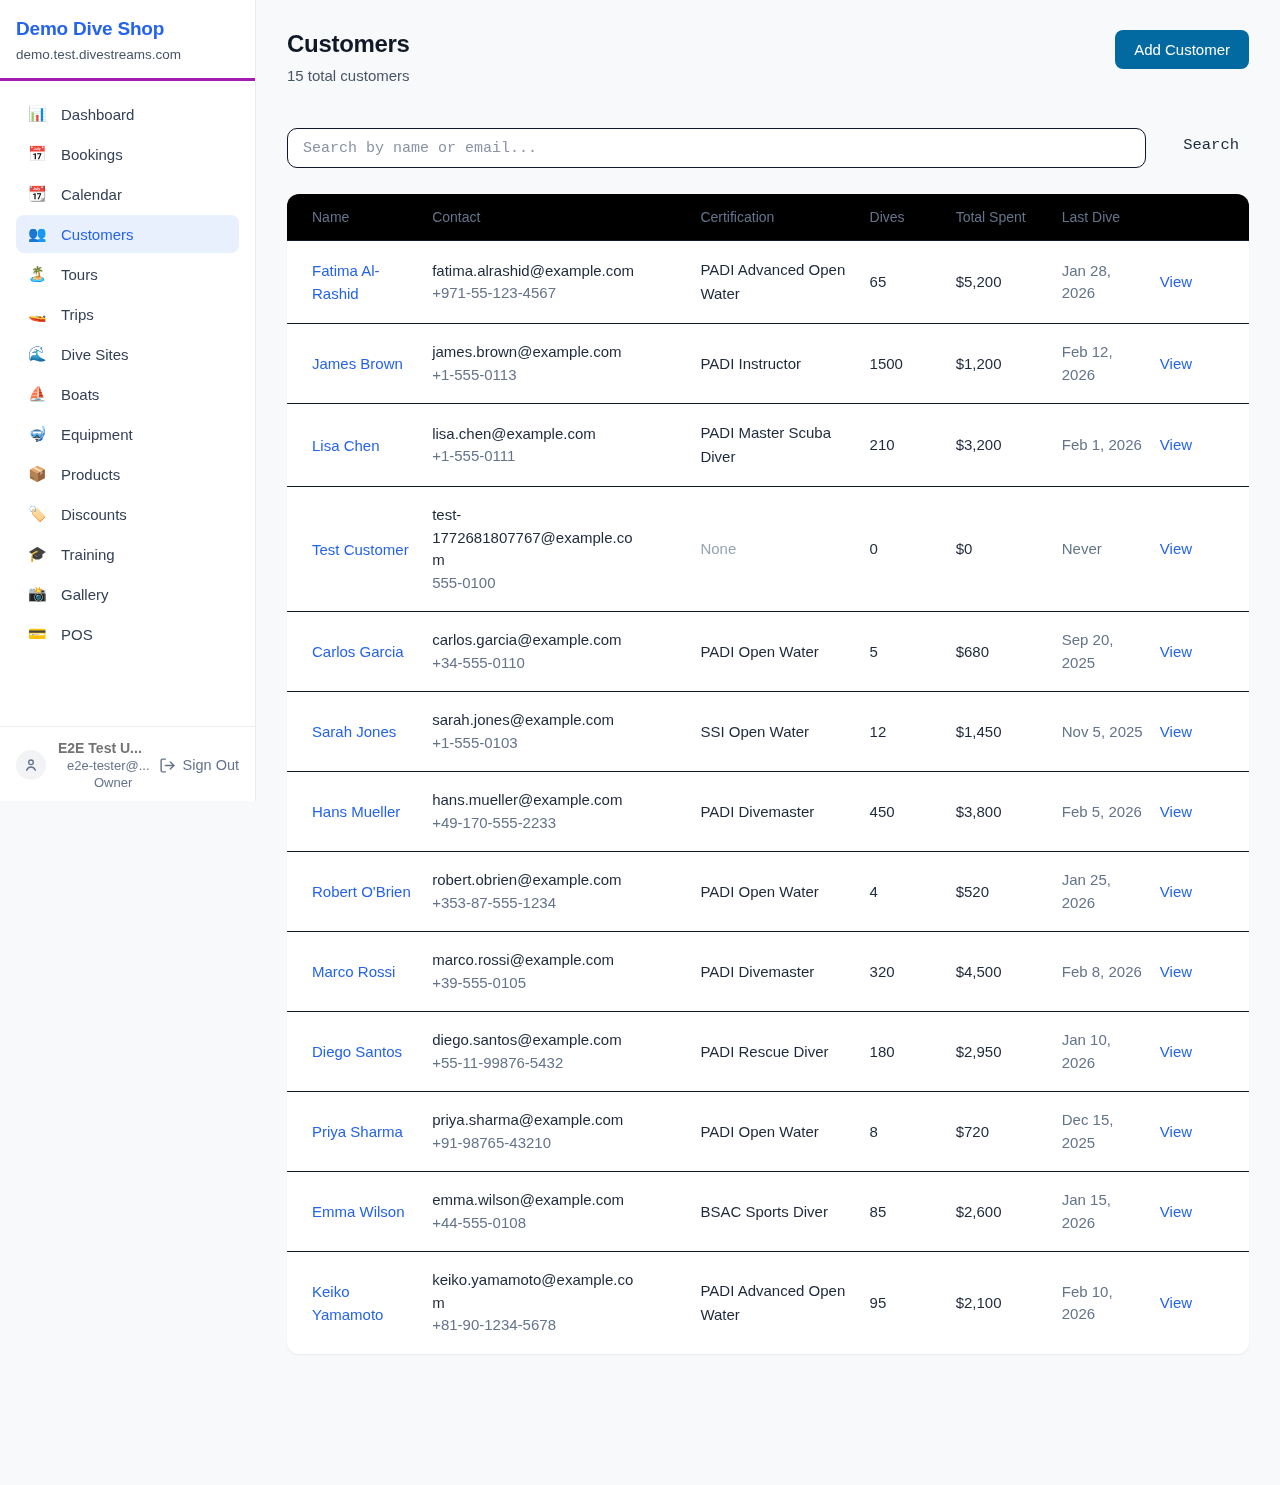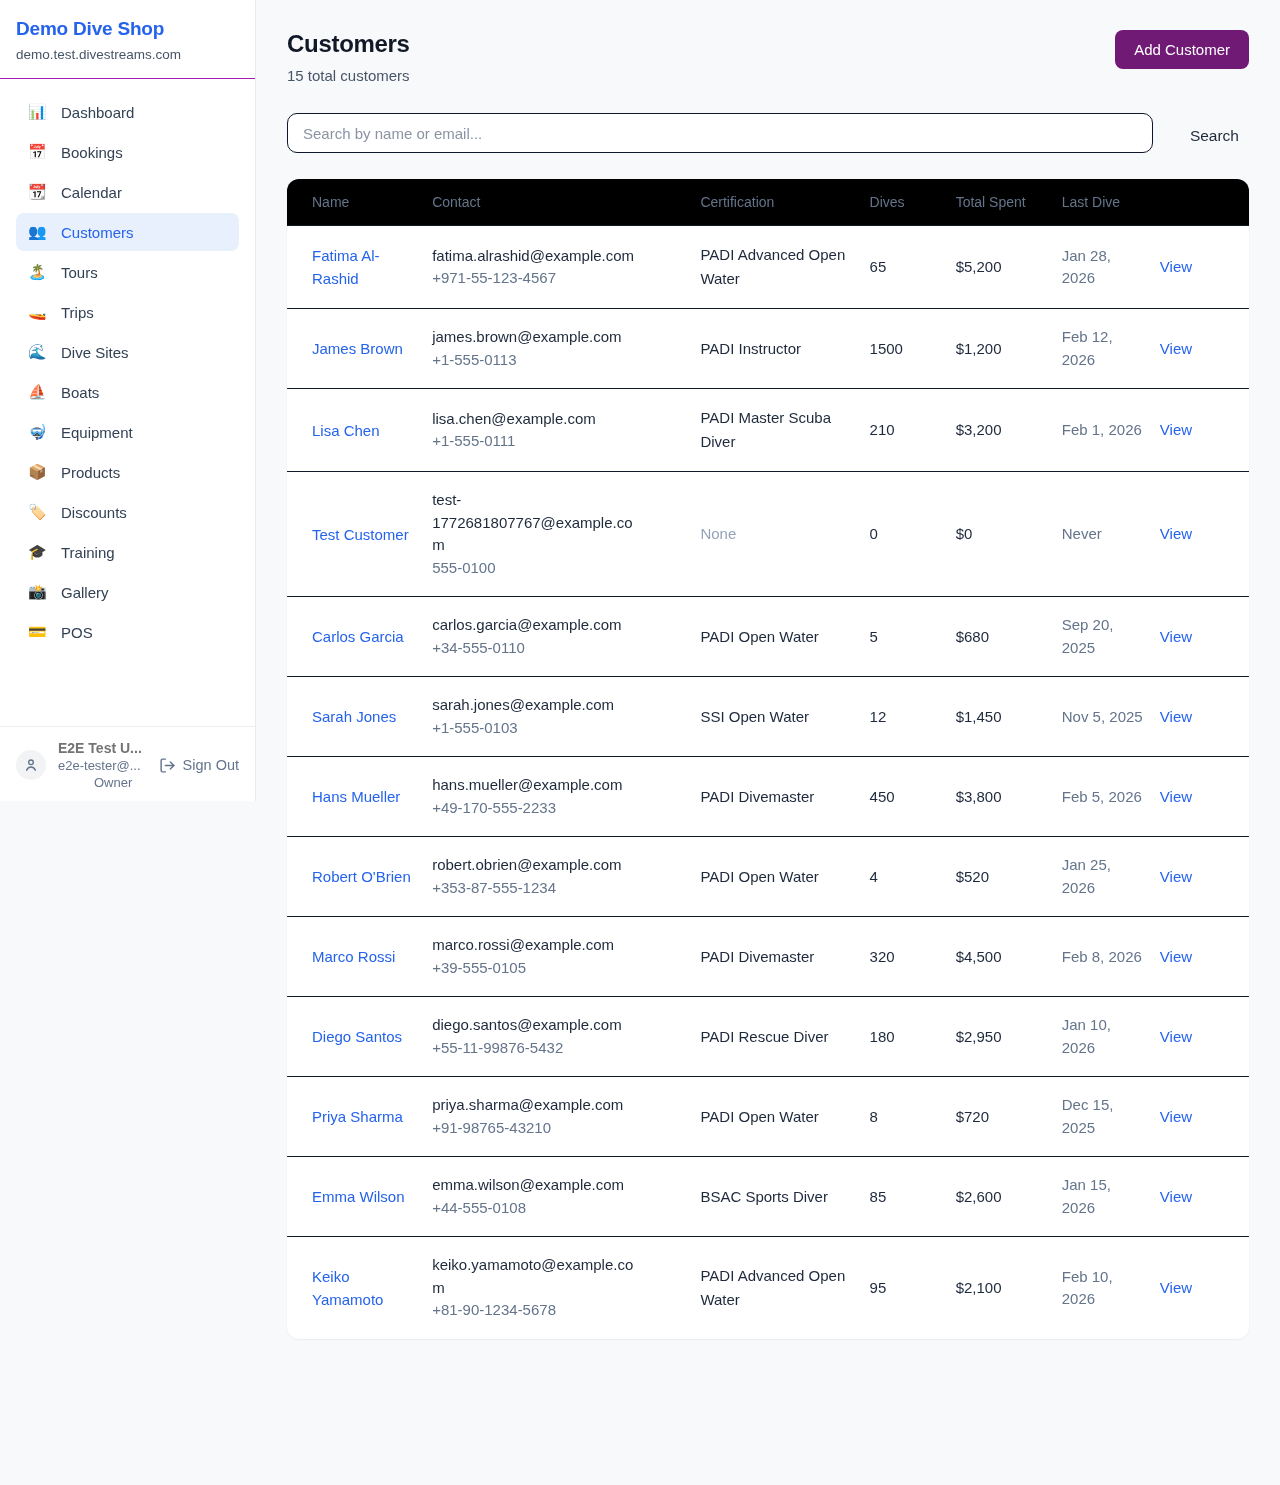--- a/index.html
+++ b/index.html
@@ -9,21 +9,21 @@
     background:#f8f9fa; color:#0f172a;
     font-family:"Liberation Sans", sans-serif;
     -webkit-font-smoothing:antialiased;
   }
 
   
   .sidebar {
     position:absolute; top:0; left:0; width:256px; height:801px;
     background:#ffffff; border-right:1px solid #e9ecef;
   }
-  .side-head { padding:18px 16px 16px; border-bottom:1px solid #a21caf; }
+  .side-head { padding:18px 16px 16px; border-bottom:3px solid #a21caf; }
   .shop-name { color:#2563eb; font-size:19px; font-weight:bold; letter-spacing:-0.2px; }
   .shop-domain { color:#475569; font-size:13.5px; margin-top:7px; }
   .nav { padding:14px 16px 0; }
   .nav-item {
     display:flex; align-items:center; gap:13px;
     padding:10px 12px; border-radius:8px; margin-bottom:2px;
     font-size:15px; color:#334155; cursor:pointer;
   }
   .nav-item.active { background:#e8f0fe; color:#2563eb; }
   .nav-icon { width:20px; font-size:15px; text-align:center; flex:none; }
@@ -31,39 +31,39 @@
     position:absolute; left:0; right:0; top:726px;
     border-top:1px solid #eceef1;
     padding:13px 16px; display:flex; align-items:center; gap:12px;
   }
   .avatar {
     width:30px; height:30px; border-radius:50%; background:#f1f3f5;
     display:flex; align-items:center; justify-content:center; flex:none;
   }
   .foot-mid { flex:1; min-width:0; }
   .foot-name { font-weight:bold; font-size:14px; color:#737373; white-space:nowrap; }
-  .foot-email { font-size:13px; color:#64748b; margin-top:2px; white-space:nowrap; }
+  .foot-email { font-size:13px; color:#64748b; margin-top:2px; white-space:nowrap;margin-left:9px; }
   .foot-role { font-size:13px; color:#64748b; margin-top:2px;margin-left:36px; }
   .signout {
     display:flex; align-items:center; gap:7px; flex:none;
     color:#64748b; font-size:14.5px; background:none; border:none; cursor:pointer;
     font-family:inherit; padding:0;
   }
 
   
   .main { margin-left:256px; padding:30px 31px 25px; }
   .page-head { display:flex; justify-content:space-between; align-items:flex-start; }
   .page-title { font-size:24px; font-weight:bold; color:#111827; letter-spacing:-0.3px; margin:0; }
   .page-subtitle { font-size:15px; color:#475569; margin-top:9px; }
   .add-btn {
-    background:#701a75; color:#ffffff; border:none; border-radius:8px;
+    background:#0369a1; color:#ffffff; border:none; border-radius:8px;
     padding:11px 19px; font-size:15px; font-weight:500; cursor:pointer;
     font-family:inherit;
   }
-  .search-row { display:flex; align-items:flex-end; margin-top:29px; }
+  .search-row { display:flex; align-items:flex-start; margin-top:44px;font-family:Liberation Mono, monospace; }
   .search-input {
     flex:1; height:40px; background:#ffffff;
     border:1.5px solid #0f172a; border-radius:10px;
     padding:0 15px; font-size:15px; color:#0f172a; outline:none;
     font-family:inherit;
   }
   .search-input::placeholder { color:#8b93a3; }
   .search-btn {
     background:none; border:none; color:#1e293b; font-size:15.5px;
     margin-left:27px; padding:8px 10px; cursor:pointer; font-family:inherit;

